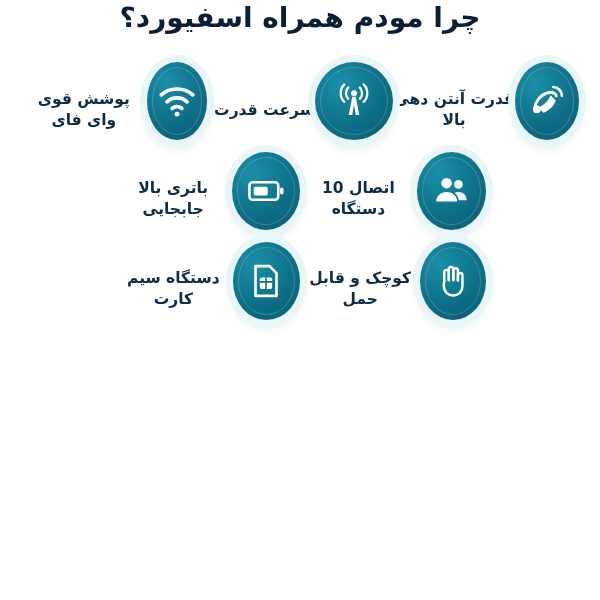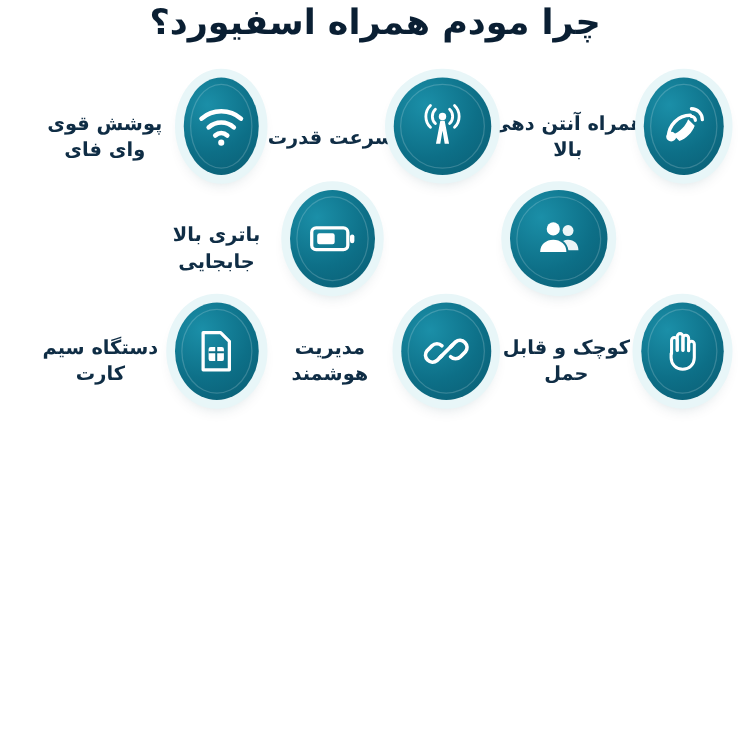--- a/index.html
+++ b/index.html
@@ -105,21 +105,21 @@
             <svg viewBox="0 0 48 48" fill="none" xmlns="http://www.w3.org/2000/svg">
               <path d="M10 34c0-11 9-20 20-20" stroke="#fff" stroke-width="3.2" stroke-linecap="round"></path>
               <circle cx="12.5" cy="33.5" r="4.5" fill="#fff"></circle>
               <path d="M31 8c5.5 0 10 4.5 10 10" stroke="#fff" stroke-width="3" stroke-linecap="round"></path>
               <path d="M31 15c2 0 3.6 1.6 3.6 3.6" stroke="#fff" stroke-width="3" stroke-linecap="round"></path>
               <path d="M16 30l14-14 8 8-14 14-8-8z" fill="#fff" opacity="0.0"></path>
               <path d="M14 31.5c6-2 12-8 14-14l6 6c-2 6-8 12-14 14l-6-6z" fill="#fff"></path>
             </svg>
           </span>
         </div>
-        <div class="caption">همراه آنتن دهی بالا</div>
+        <div class="caption">قدرت آنتن دهی بالا</div>
       </div>
 
       <div class="cell">
         <div class="badge">
           <span>
             <svg viewBox="0 0 48 48" fill="none" xmlns="http://www.w3.org/2000/svg">
               <circle cx="24" cy="15" r="3.4" fill="#fff"></circle>
               <path d="M17.5 8.5a9 9 0 000 13M30.5 8.5a9 9 0 010 13" stroke="#fff" stroke-width="2.6" stroke-linecap="round"></path>
               <path d="M13 5a14 14 0 000 20M35 5a14 14 0 010 20" stroke="#fff" stroke-width="2.6" stroke-linecap="round"></path>
               <path d="M22 19l-4 21h4l2-12 2 12h4l-4-21h-4z" fill="#fff"></path>
@@ -151,20 +151,21 @@
         <div class="badge">
           <span>
             <svg viewBox="0 0 48 48" fill="none" xmlns="http://www.w3.org/2000/svg">
               <circle cx="19" cy="15" r="6" fill="#fff"></circle>
               <path d="M7 36c0-6.6 5.4-11 12-11s12 4.4 12 11H7z" fill="#fff"></path>
               <circle cx="32.5" cy="16.5" r="5" fill="#fff" opacity="0.92"></circle>
               <path d="M28 26c1.4-.6 3-1 4.5-1 5.6 0 9.5 3.8 9.5 9.5h-9.2c-.4-3.6-2.2-6.6-4.8-8.5z" fill="#fff" opacity="0.92"></path>
             </svg>
           </span>
         </div>
+        <div class="caption wide-caption">اتصال 10 دستگاه</div>
       </div>
 
 
       <div class="cell">
         <div class="badge">
           <span>
             <svg viewBox="0 0 48 48" fill="none" xmlns="http://www.w3.org/2000/svg">
               <rect x="5" y="14" width="33" height="20" rx="4" stroke="#fff" stroke-width="3"></rect>
               <rect x="10" y="19" width="16" height="10" rx="2" fill="#fff"></rect>
               <rect x="40" y="20" width="4" height="8" rx="2" fill="#fff"></rect>
@@ -185,32 +186,20 @@
               <path d="M14 26V14a2.6 2.6 0 015.2 0v9" stroke="#fff" stroke-width="2.8" stroke-linecap="round"></path>
               <path d="M19.2 23V10.5a2.6 2.6 0 015.2 0V23" stroke="#fff" stroke-width="2.8" stroke-linecap="round"></path>
               <path d="M24.4 23V12a2.6 2.6 0 015.2 0v11" stroke="#fff" stroke-width="2.8" stroke-linecap="round"></path>
               <path d="M29.6 23.5v-6a2.6 2.6 0 015.2 0V30c0 6-4.6 10.5-10.6 10.5S13.6 36 13.6 30v-4" stroke="#fff" stroke-width="2.8" stroke-linecap="round" stroke-linejoin="round"></path>
             </svg>
           </span>
         </div>
         <div class="caption wide-caption">کوچک و قابل حمل</div>
       </div>
 
-      <div class="cell">
-        <div class="badge">
-          <span>
-            <svg viewBox="0 0 48 48" fill="none" xmlns="http://www.w3.org/2000/svg">
-              <path d="M20 28l-4.5 4.5a6.4 6.4 0 01-9-9L11 19a6.4 6.4 0 019 0" stroke="#fff" stroke-width="3.4" stroke-linecap="round"></path>
-              <path d="M28 20l4.5-4.5a6.4 6.4 0 019 9L37 29a6.4 6.4 0 01-9 0" stroke="#fff" stroke-width="3.4" stroke-linecap="round"></path>
-              <path d="M18.5 29.5l11-11" stroke="#fff" stroke-width="3.4" stroke-linecap="round"></path>
-            </svg>
-          </span>
-        </div>
-        <div class="caption">مدیریت هوشمند</div>
-      </div>
 
       <div class="cell">
         <div class="badge">
           <span>
             <svg viewBox="0 0 48 48" fill="none" xmlns="http://www.w3.org/2000/svg">
               <path d="M12 7h16l8 8v26H12V7z" stroke="#fff" stroke-width="3" stroke-linejoin="round"></path>
               <rect x="17" y="20" width="14" height="13" rx="2" fill="#fff"></rect>
               <path d="M17 25h14M24 20v13" stroke="#0d6f87" stroke-width="1.8"></path>
             </svg>
           </span>

